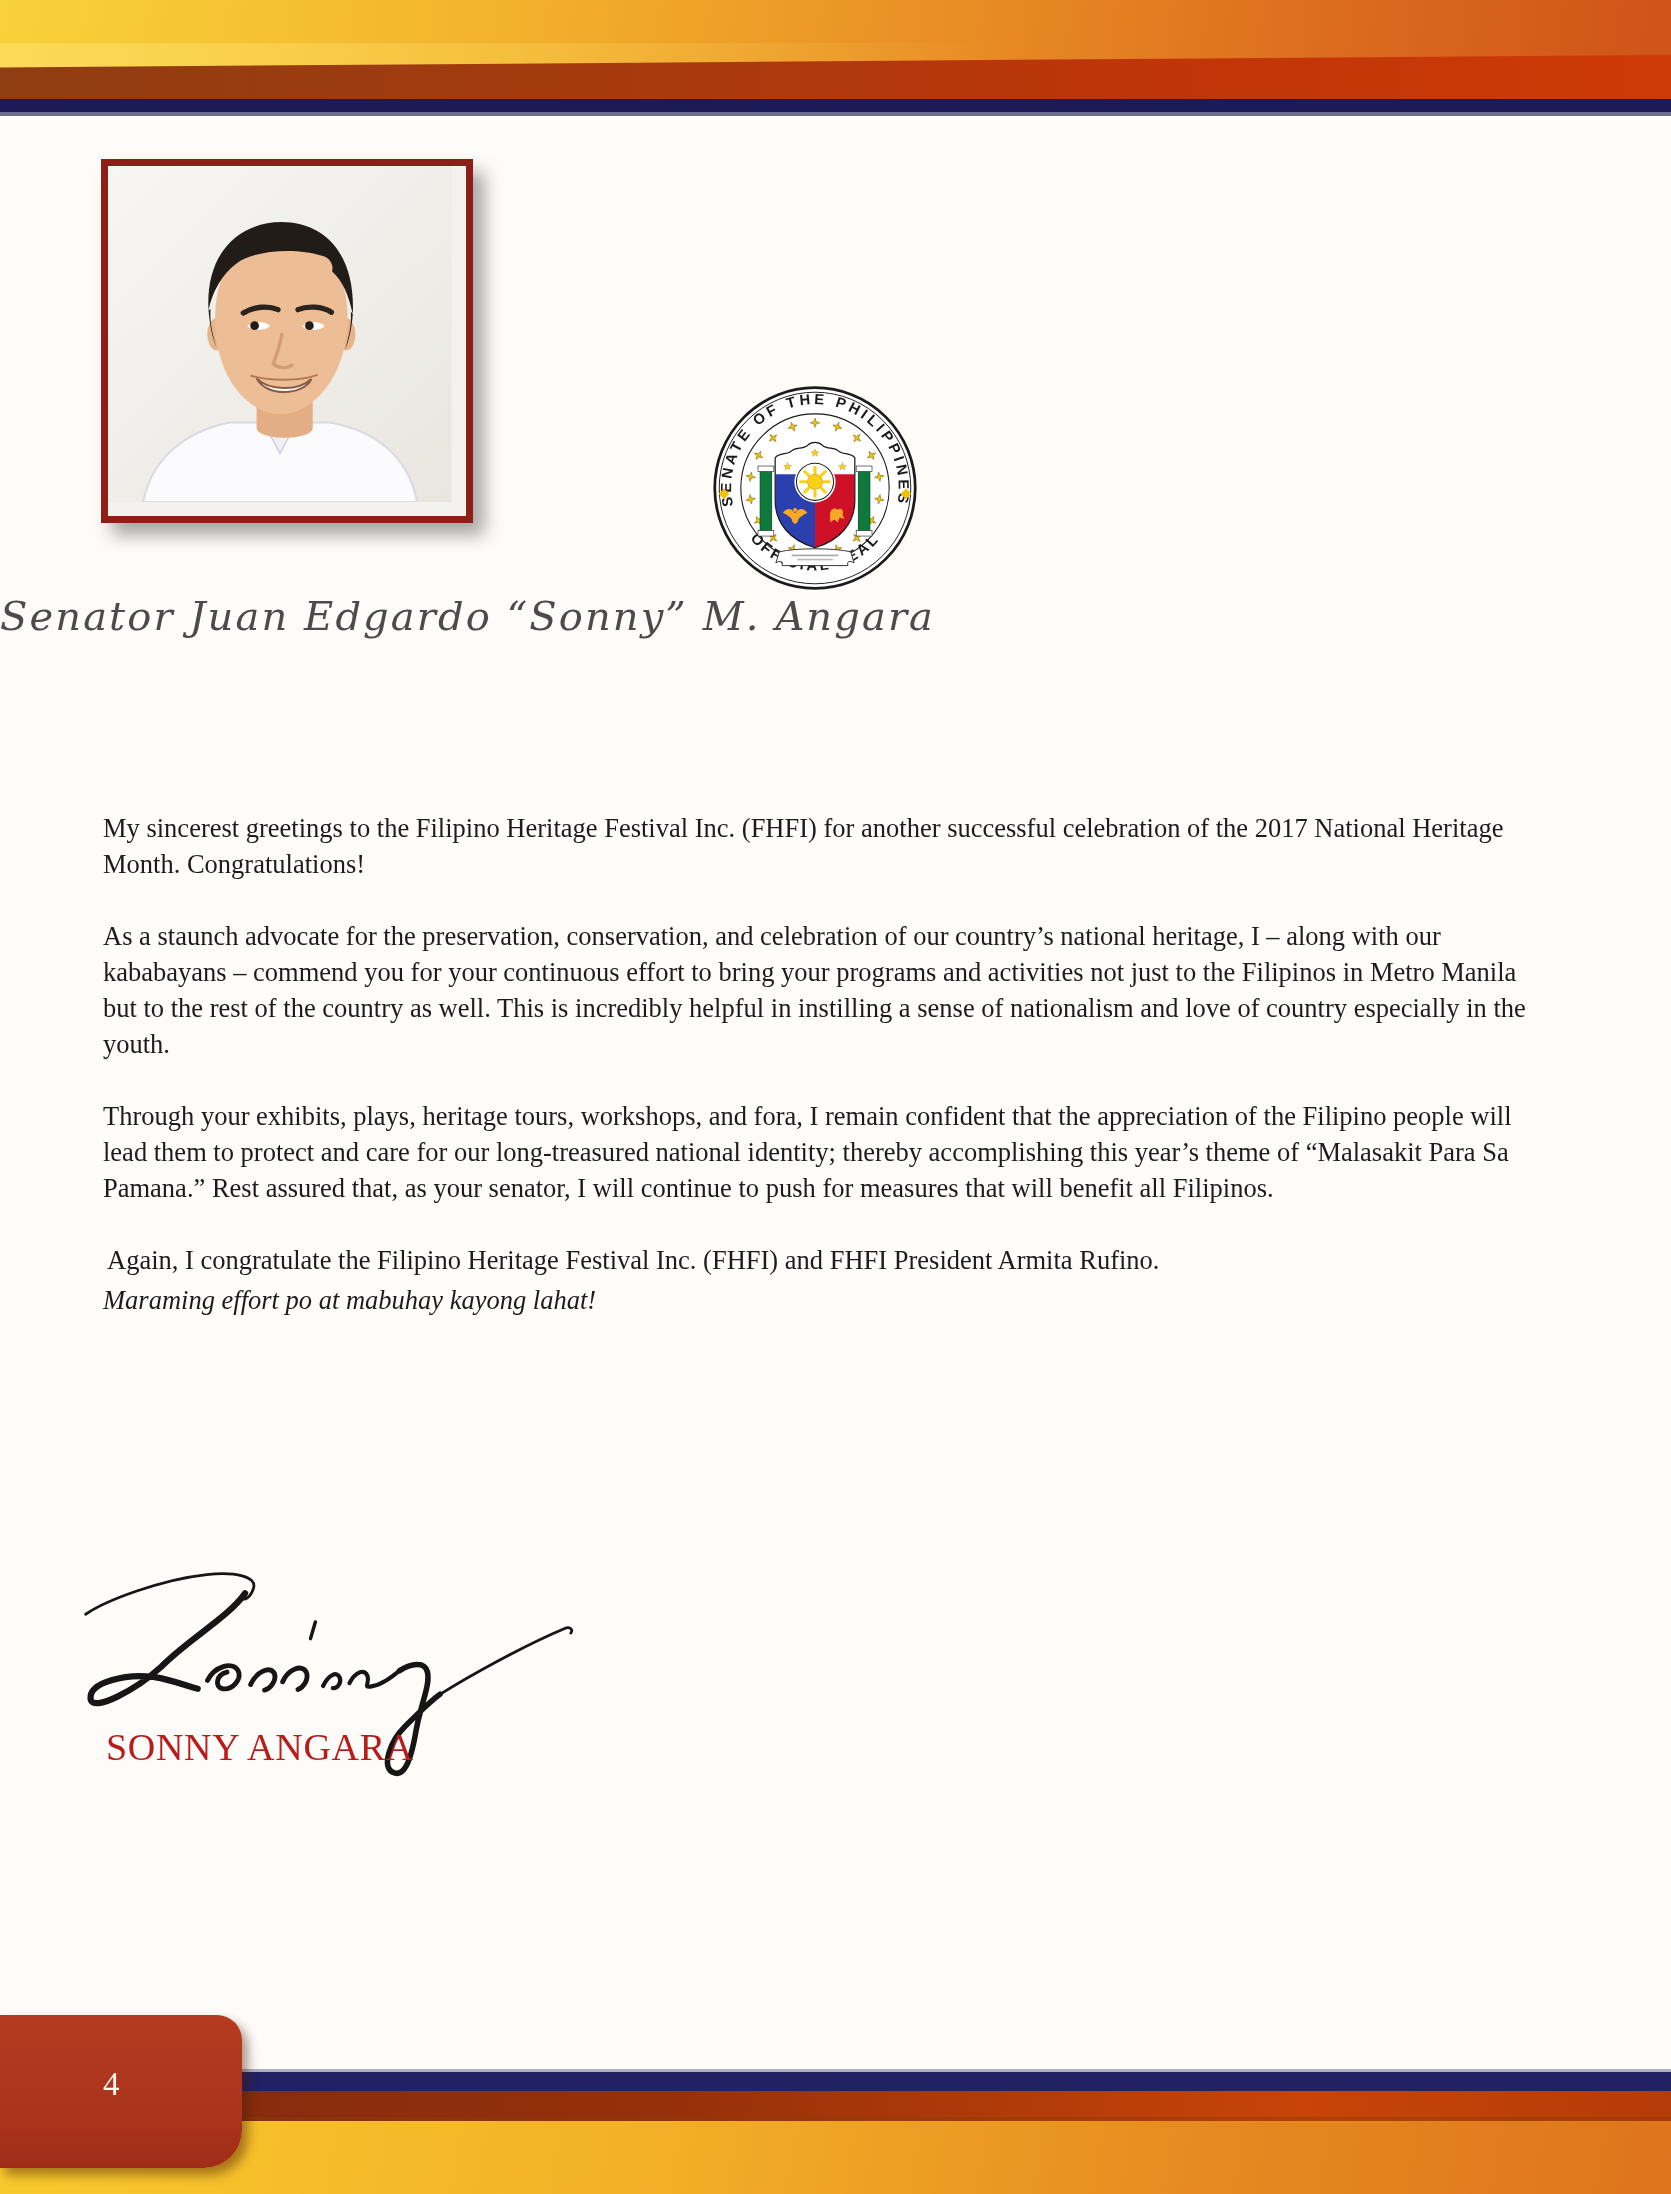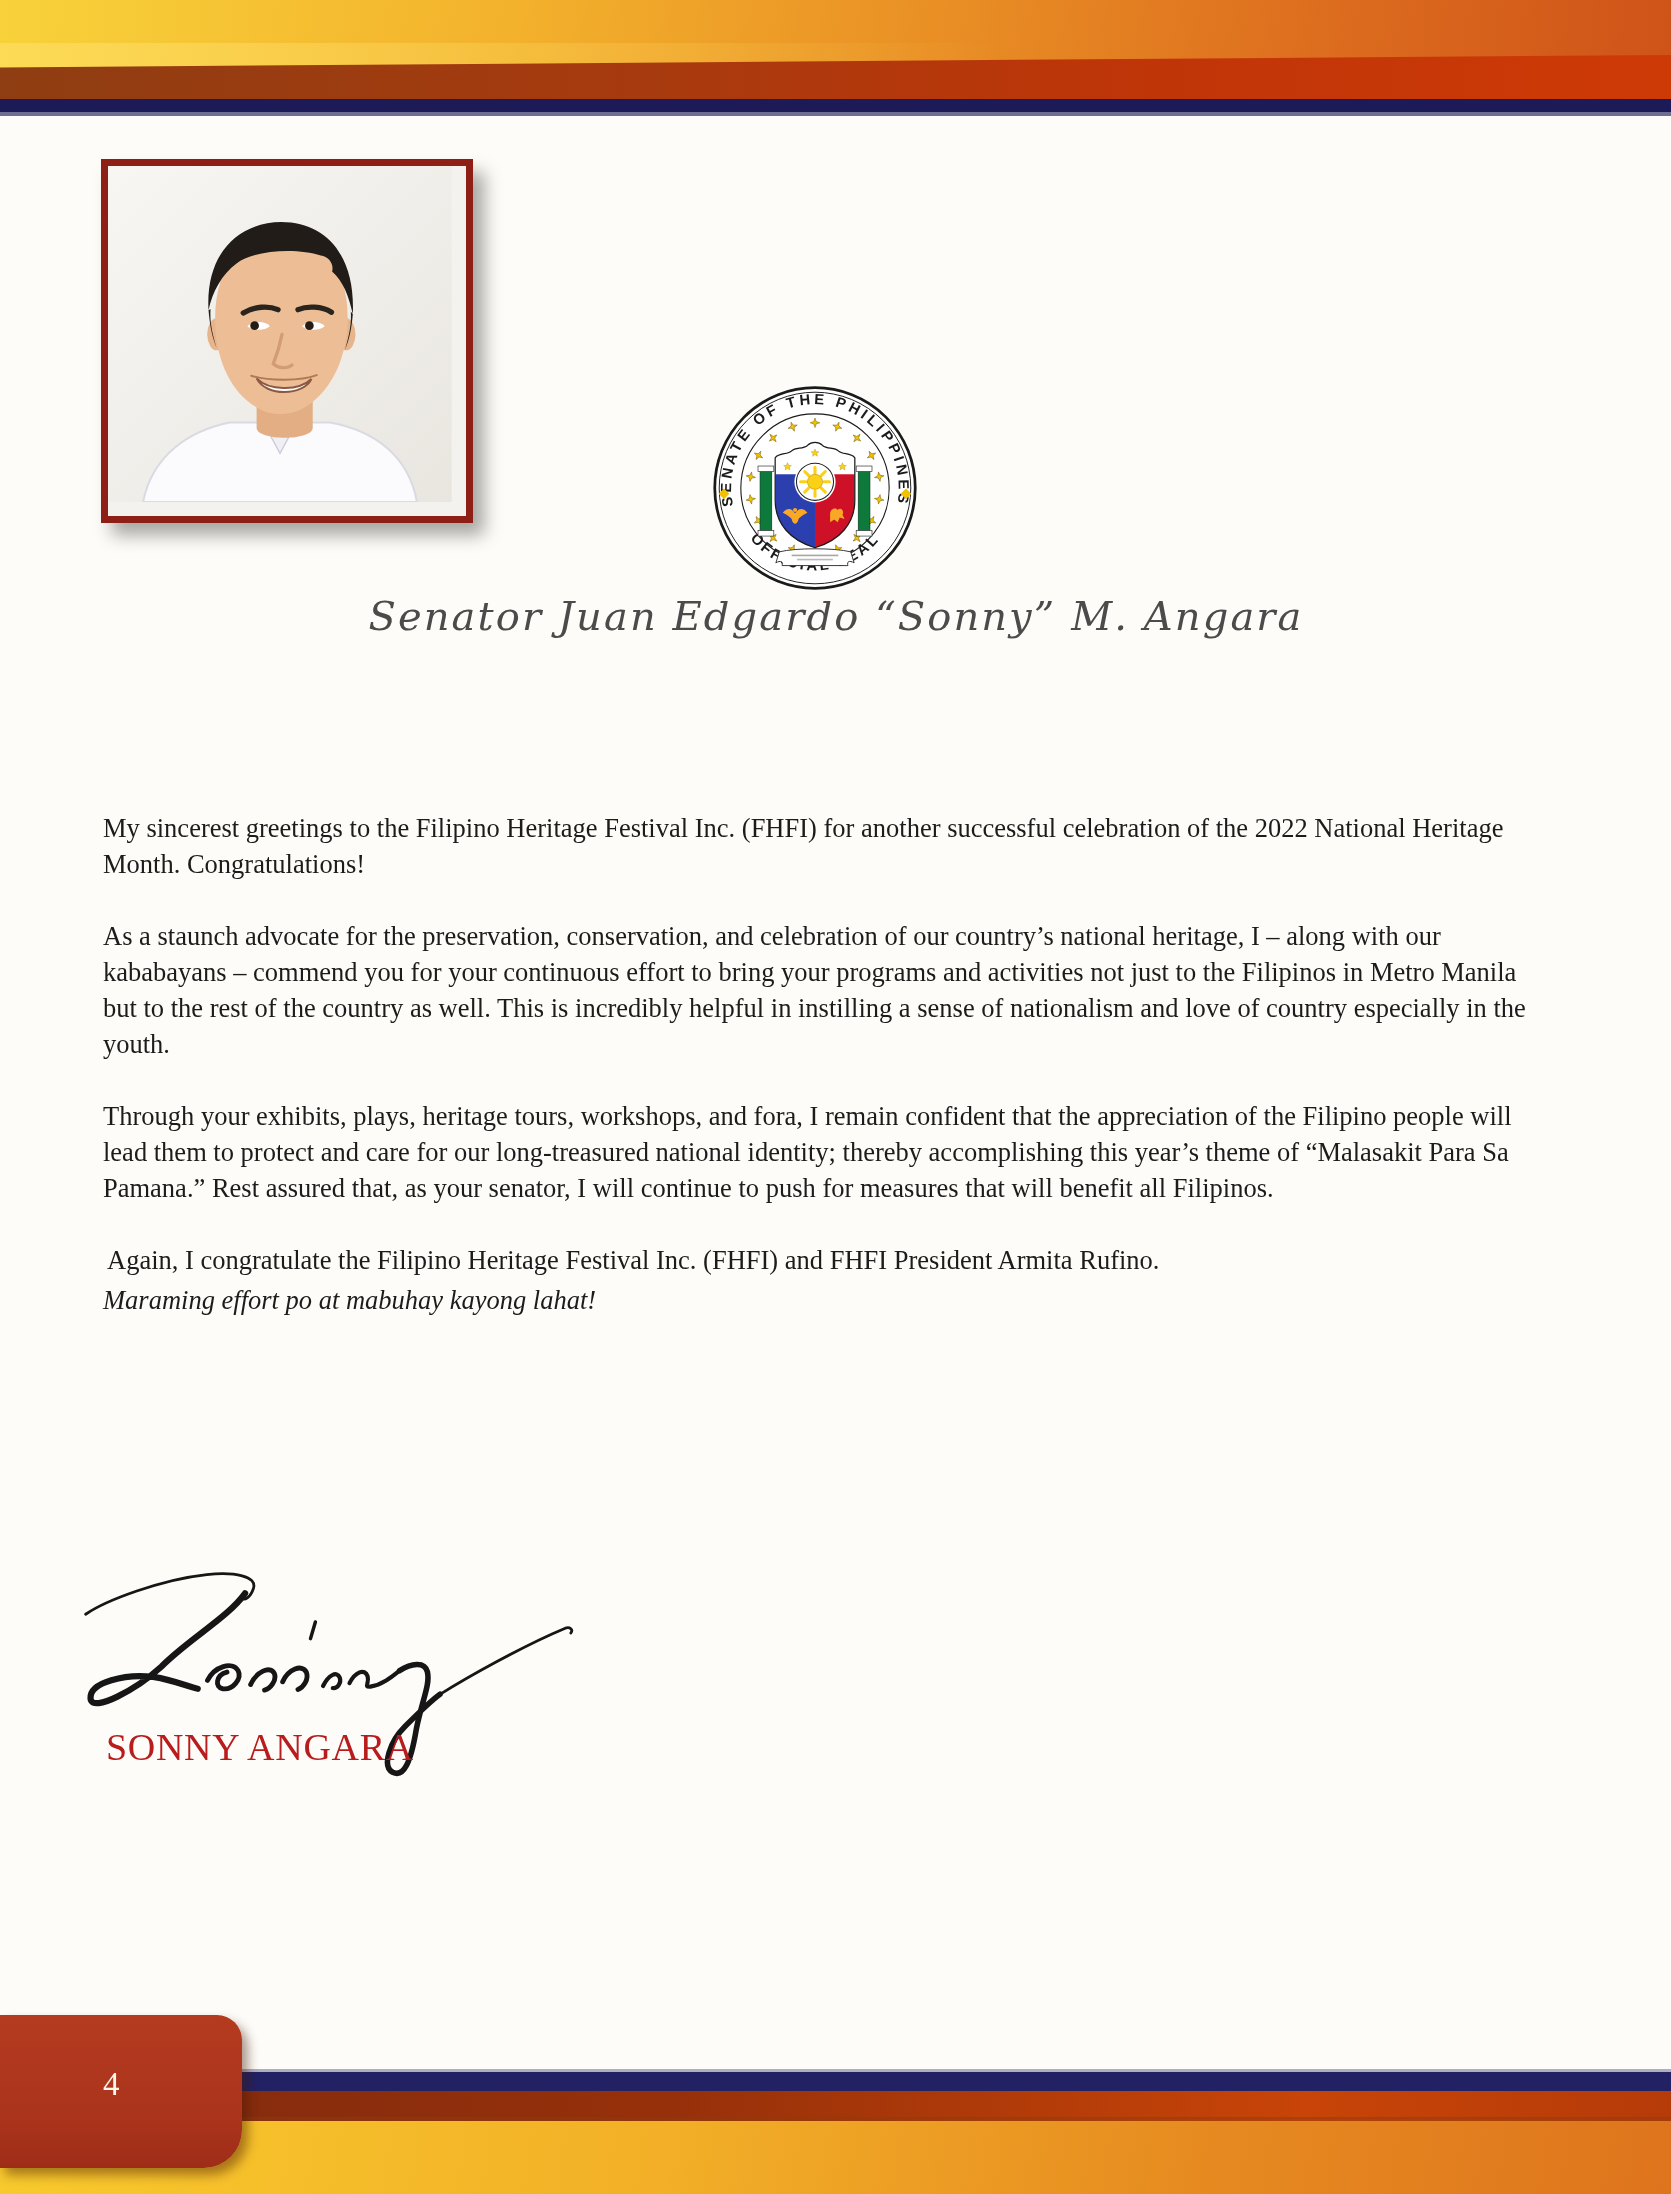--- a/index.html
+++ b/index.html
@@ -49,21 +49,21 @@
     border:7px solid #8E1F17; background:#F4F2EE;
     box-shadow:11px 12.5px 16.7px rgba(0,0,0,.35);
   }
   .portrait-frame svg { display:block; }
 
   
   .seal { position:absolute; left:712px; top:385px; width:206px; height:206px; }
 
   
   .script-name {
-    position:absolute; left:0; top:593px; width:1672px; text-align:center;
+    position:absolute; left:0; top:593px; width:1672px; 
     font-family:"DejaVu Serif", serif; font-style:italic;
     font-size:40px; color:#4B4B4B; letter-spacing:2.1px;
   }
 
   
   .letter-body {
     position:absolute; left:103px; top:810px; width:1445px;
     font-size:26.5px; line-height:36px; color:#1C1C1C;
   }
   .letter-body p { margin:0 0 36px 0; }
@@ -227,21 +227,21 @@
         <path d="M98,243 C122,237 178,237 202,243 L207,259 C200,255 196,257 198,263 L102,263 C104,257 100,255 93,259 Z" fill="#FFFFFF" stroke="#333" stroke-width="1.4"></path>
         <rect x="116" y="247" width="68" height="2.4" fill="#A8A8A8"></rect>
         <rect x="124" y="253" width="52" height="2.4" fill="#BBBBBB"></rect>
       </g>
     </svg>
   </div>
 
   <div class="script-name">Senator Juan Edgardo “Sonny” M. Angara</div>
 
   <div class="letter-body">
-    <p>My sincerest greetings to the Filipino Heritage Festival Inc. (FHFI) for another successful celebration of the 2022 National Heritage Month. Congratulations!</p>
+    <p>My sincerest greetings to the Filipino Heritage Festival Inc. (FHFI) for another successful celebration of the 2017 National Heritage Month. Congratulations!</p>
     <p>As a staunch advocate for the preservation, conservation, and celebration of our country’s national heritage, I – along with our kababayans – commend you for your continuous effort to bring your programs and activities not just to the Filipinos in Metro Manila but to the rest of the country as well. This is incredibly helpful in instilling a sense of nationalism and love of country especially in the youth.</p>
     <p>Through your exhibits, plays, heritage tours, workshops, and fora, I remain confident that the appreciation of the Filipino people will lead them to protect and care for our long-treasured national identity; thereby accomplishing this year’s theme of “Malasakit Para Sa Pamana.” Rest assured that, as your senator, I will continue to push for measures that will benefit all Filipinos.</p>
     <p class="last">Again, I congratulate the Filipino Heritage Festival Inc. (FHFI) and FHFI President Armita Rufino.</p>
     <div class="closing-line">Maraming effort po at mabuhay kayong lahat!</div>
   </div>
 
   <div class="signature">
     <svg width="504" height="234" viewBox="0 0 724 336">
       <g fill="none" stroke="#161616" stroke-linecap="round" stroke-linejoin="round">
         <path d="M11,75 C40,55 120,25 185,18 C225,14 258,20 252,38 C248,50 240,56 234,52" stroke-width="4"></path>

